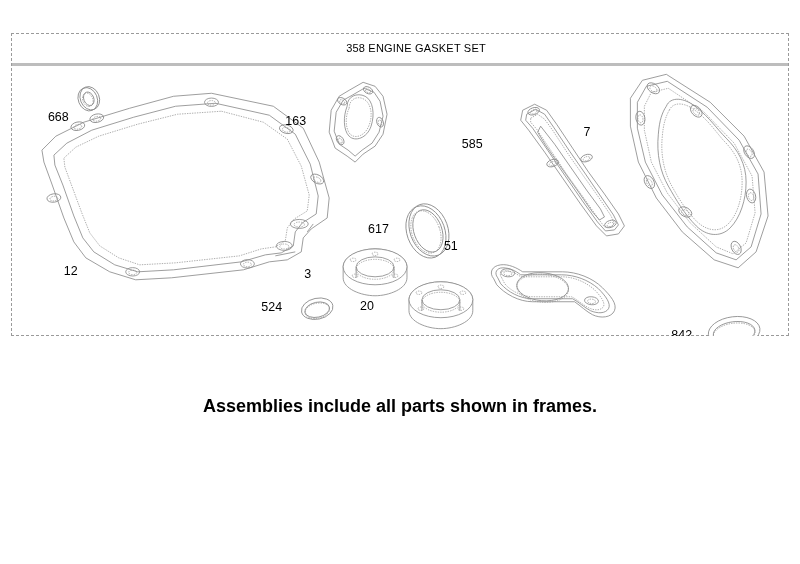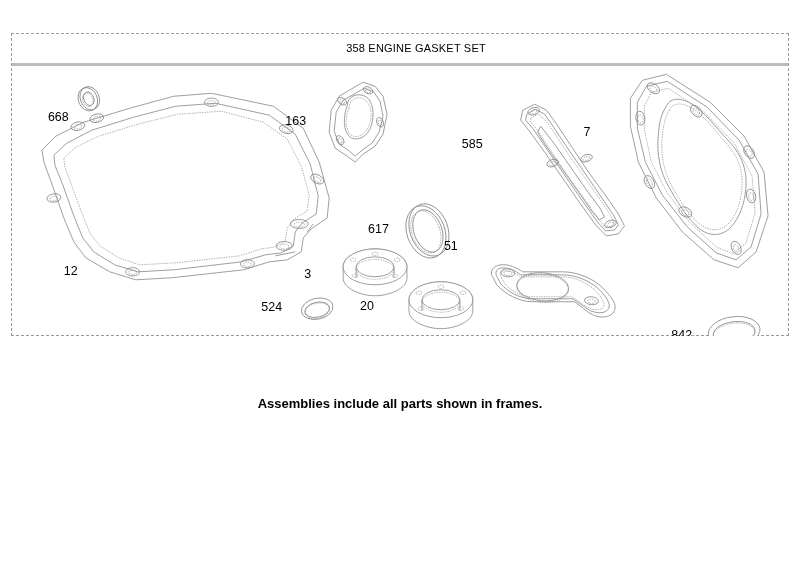--- a/index.html
+++ b/index.html
@@ -52,21 +52,21 @@
     width: 100%;
     height: 270px;
     display: block;
   }
   #footer-note {
     position: absolute;
     left: 0;
     top: 396px;
     width: 800px;
     text-align: center;
-    font-size: 13px;
+    font-size: 18px;
     font-weight: bold;
     color: #000;
   }
   .part-label {
     font-family: "Liberation Sans", sans-serif;
     font-size: 12.5px;
     fill: #000000;
   }
   .ln {
     fill: none;

